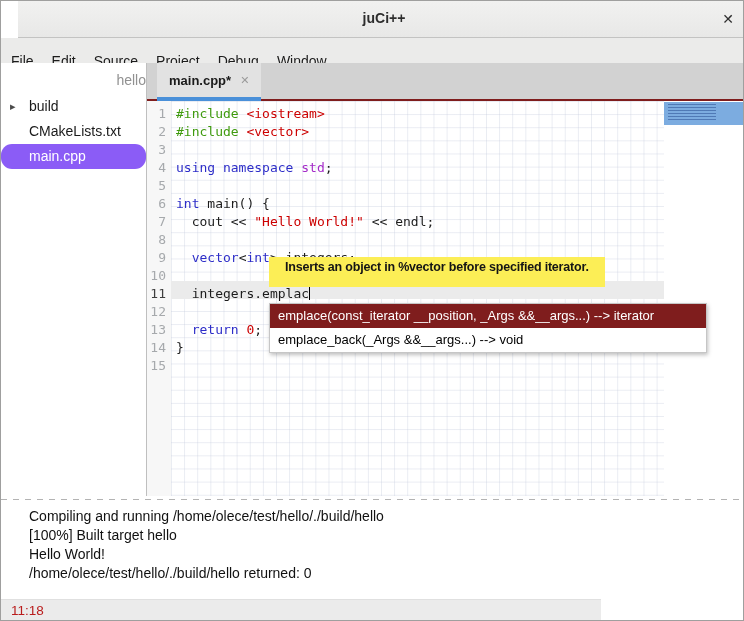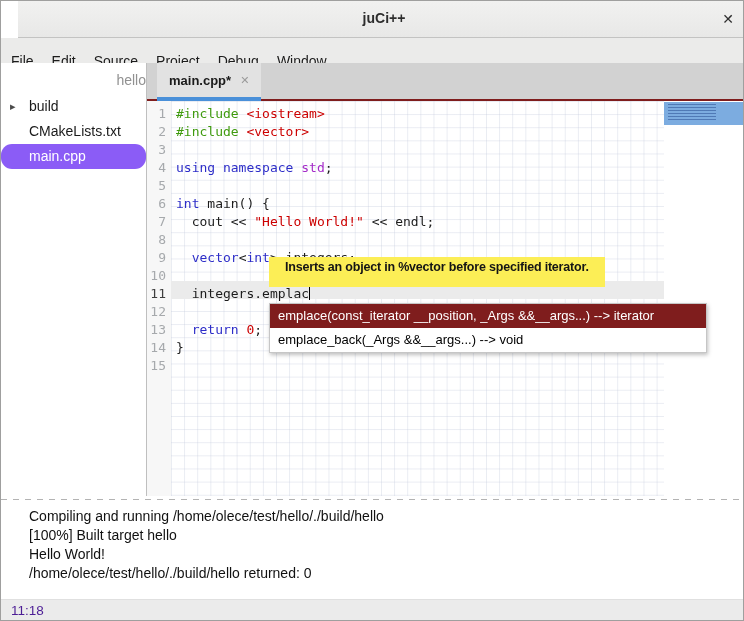--- a/index.html
+++ b/index.html
@@ -117,23 +117,23 @@
     position:absolute; left:0; top:495px; width:744px; height:7px; background:#ffffff;
     background-image:repeating-linear-gradient(to right, #b3b3b3 0 6px, rgba(0,0,0,0) 6px 12px);
     background-size:100% 1px; background-repeat:no-repeat; background-position:0 3px;
   }
   .terminal {
     position:absolute; left:0; top:502px; width:664px; height:96px;
     background:#ffffff; padding:4px 3px; font-size:14px; line-height:19px; color:#111111;margin-left:25px;
   }
   .term-line { white-space:pre; }
   .statusbar {
-    position:absolute; left:0; top:598px; width:744px; height:23px;
+    position:absolute; left:0; top:598px; width:600px; height:23px;
     background:#ebebeb; border-top:1px solid #e0e0e0;
-    font-size:13.5px; color:#4c1d95; line-height:22px; padding-left:10px;
+    font-size:13.5px; color:#b91c1c; line-height:22px; padding-left:10px;
   }
 </style>
 </head>
 <body>
 
 <div class="win">
 
   <div class="titlebar">
     <div class="title">juCi++</div>
     <div class="close-btn">✕</div>

